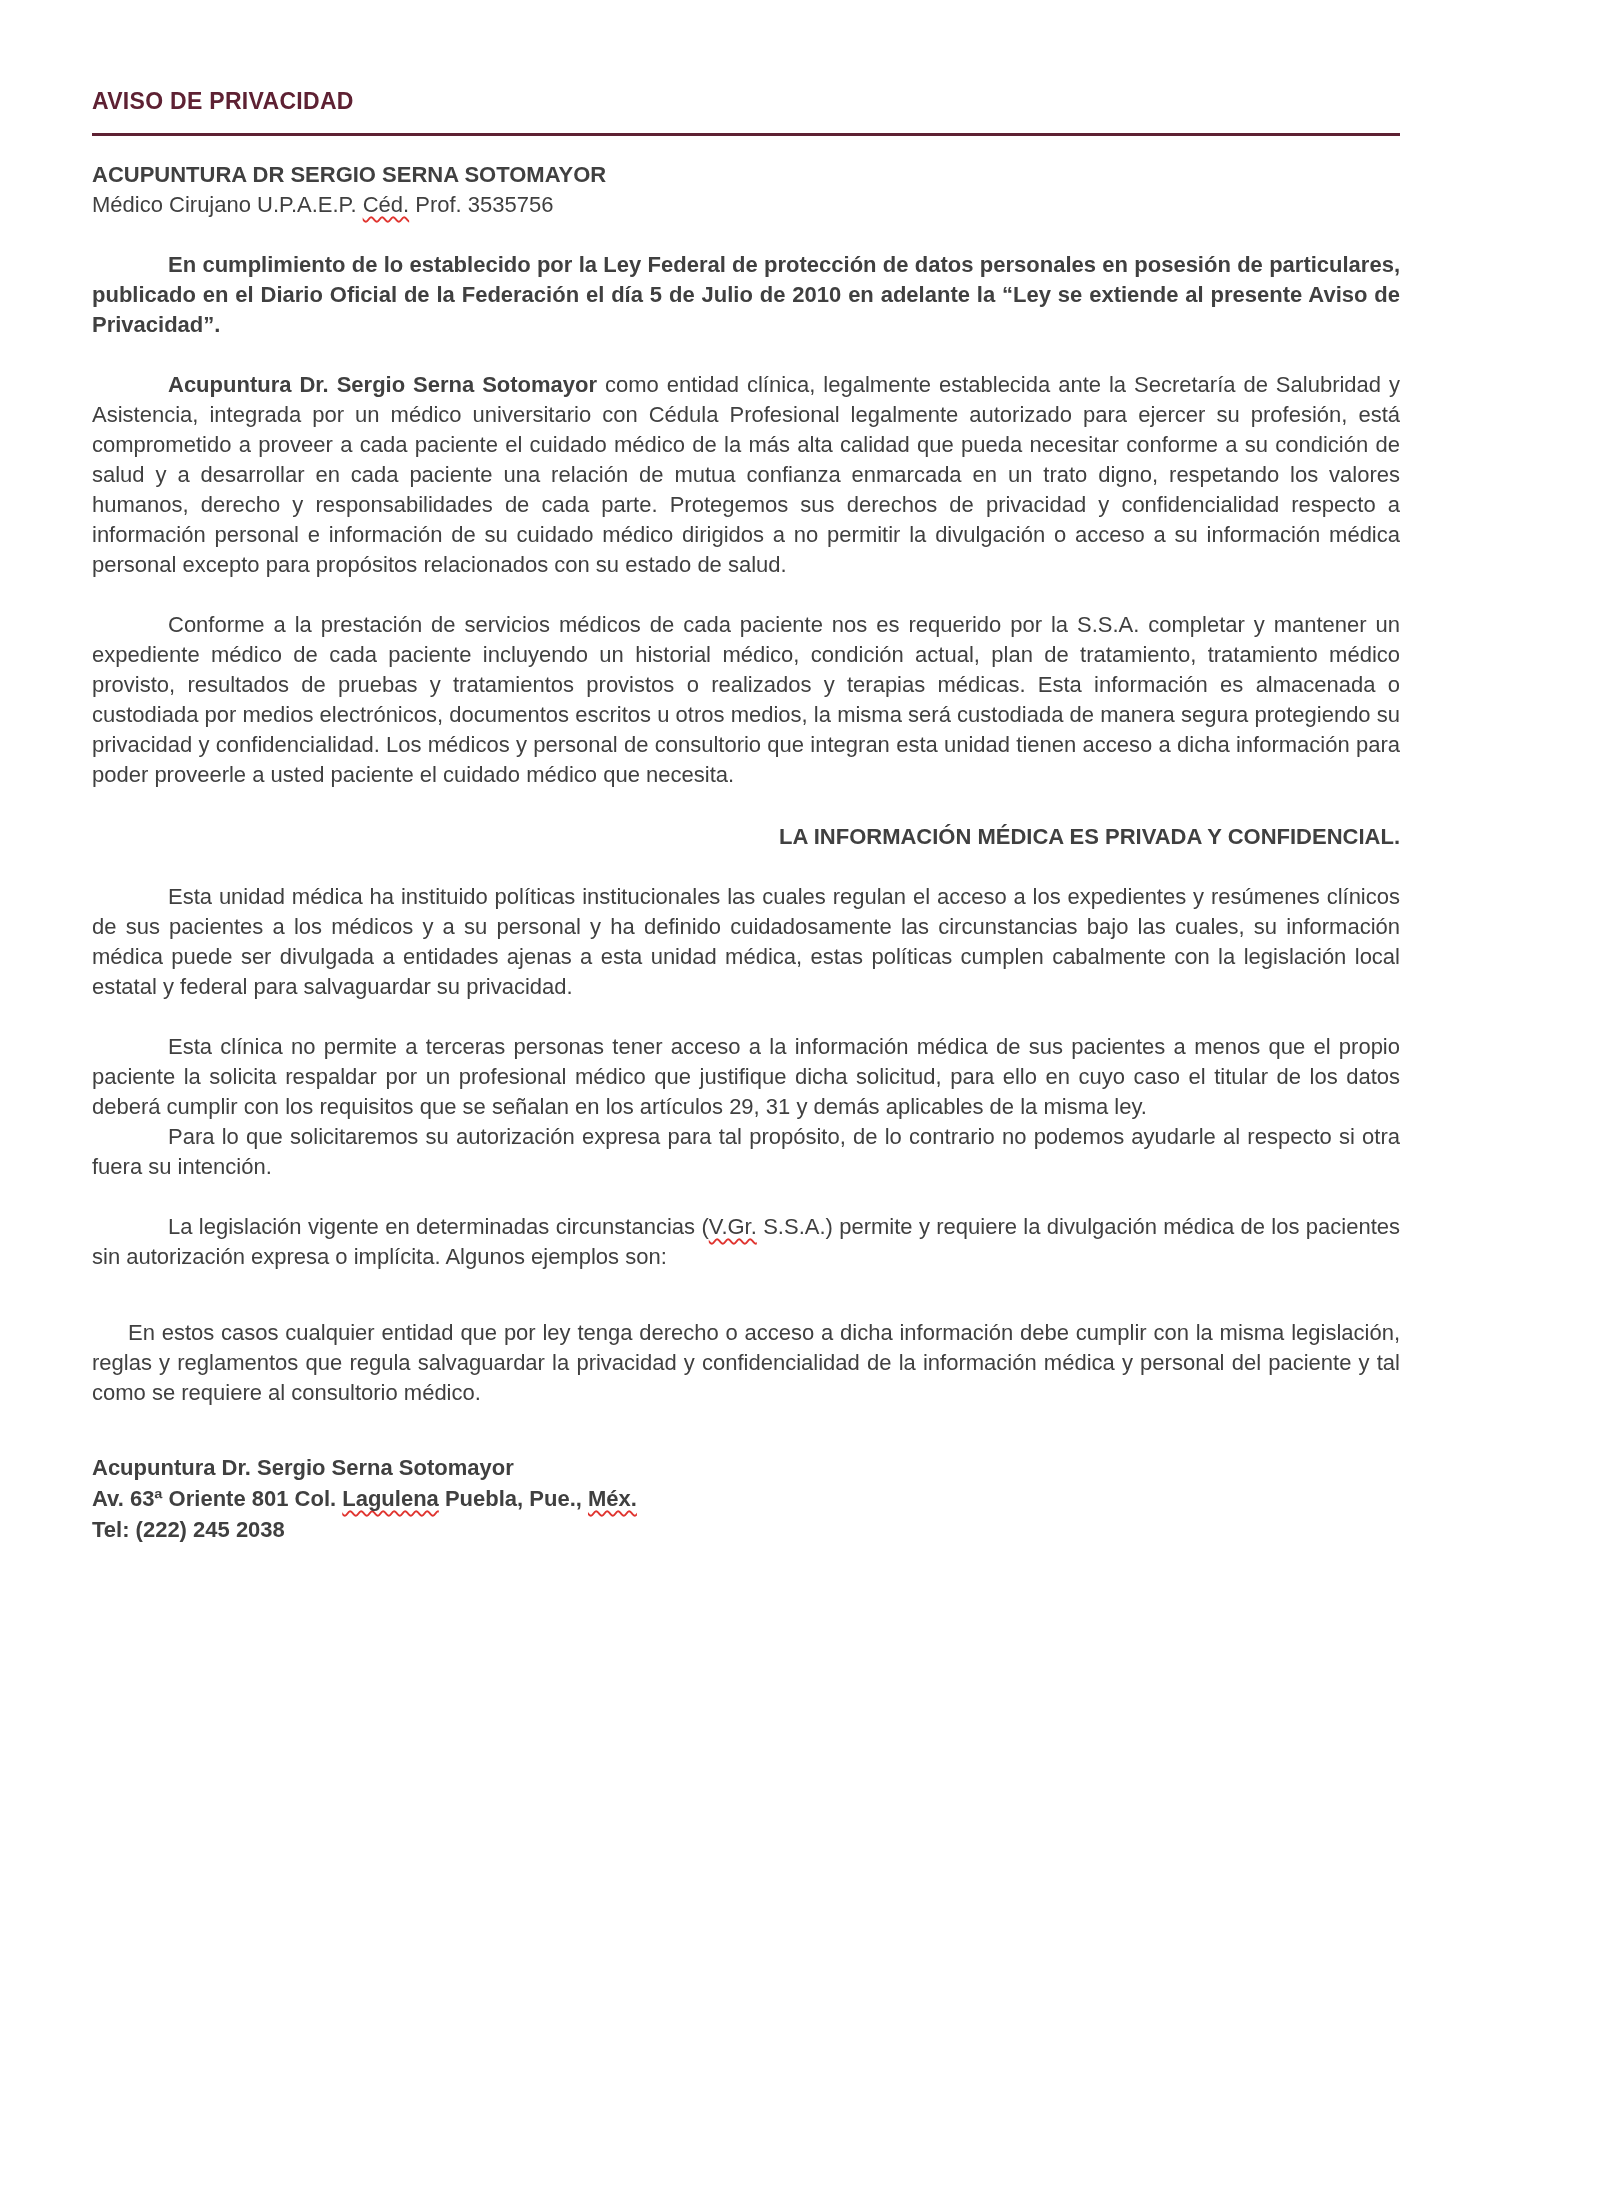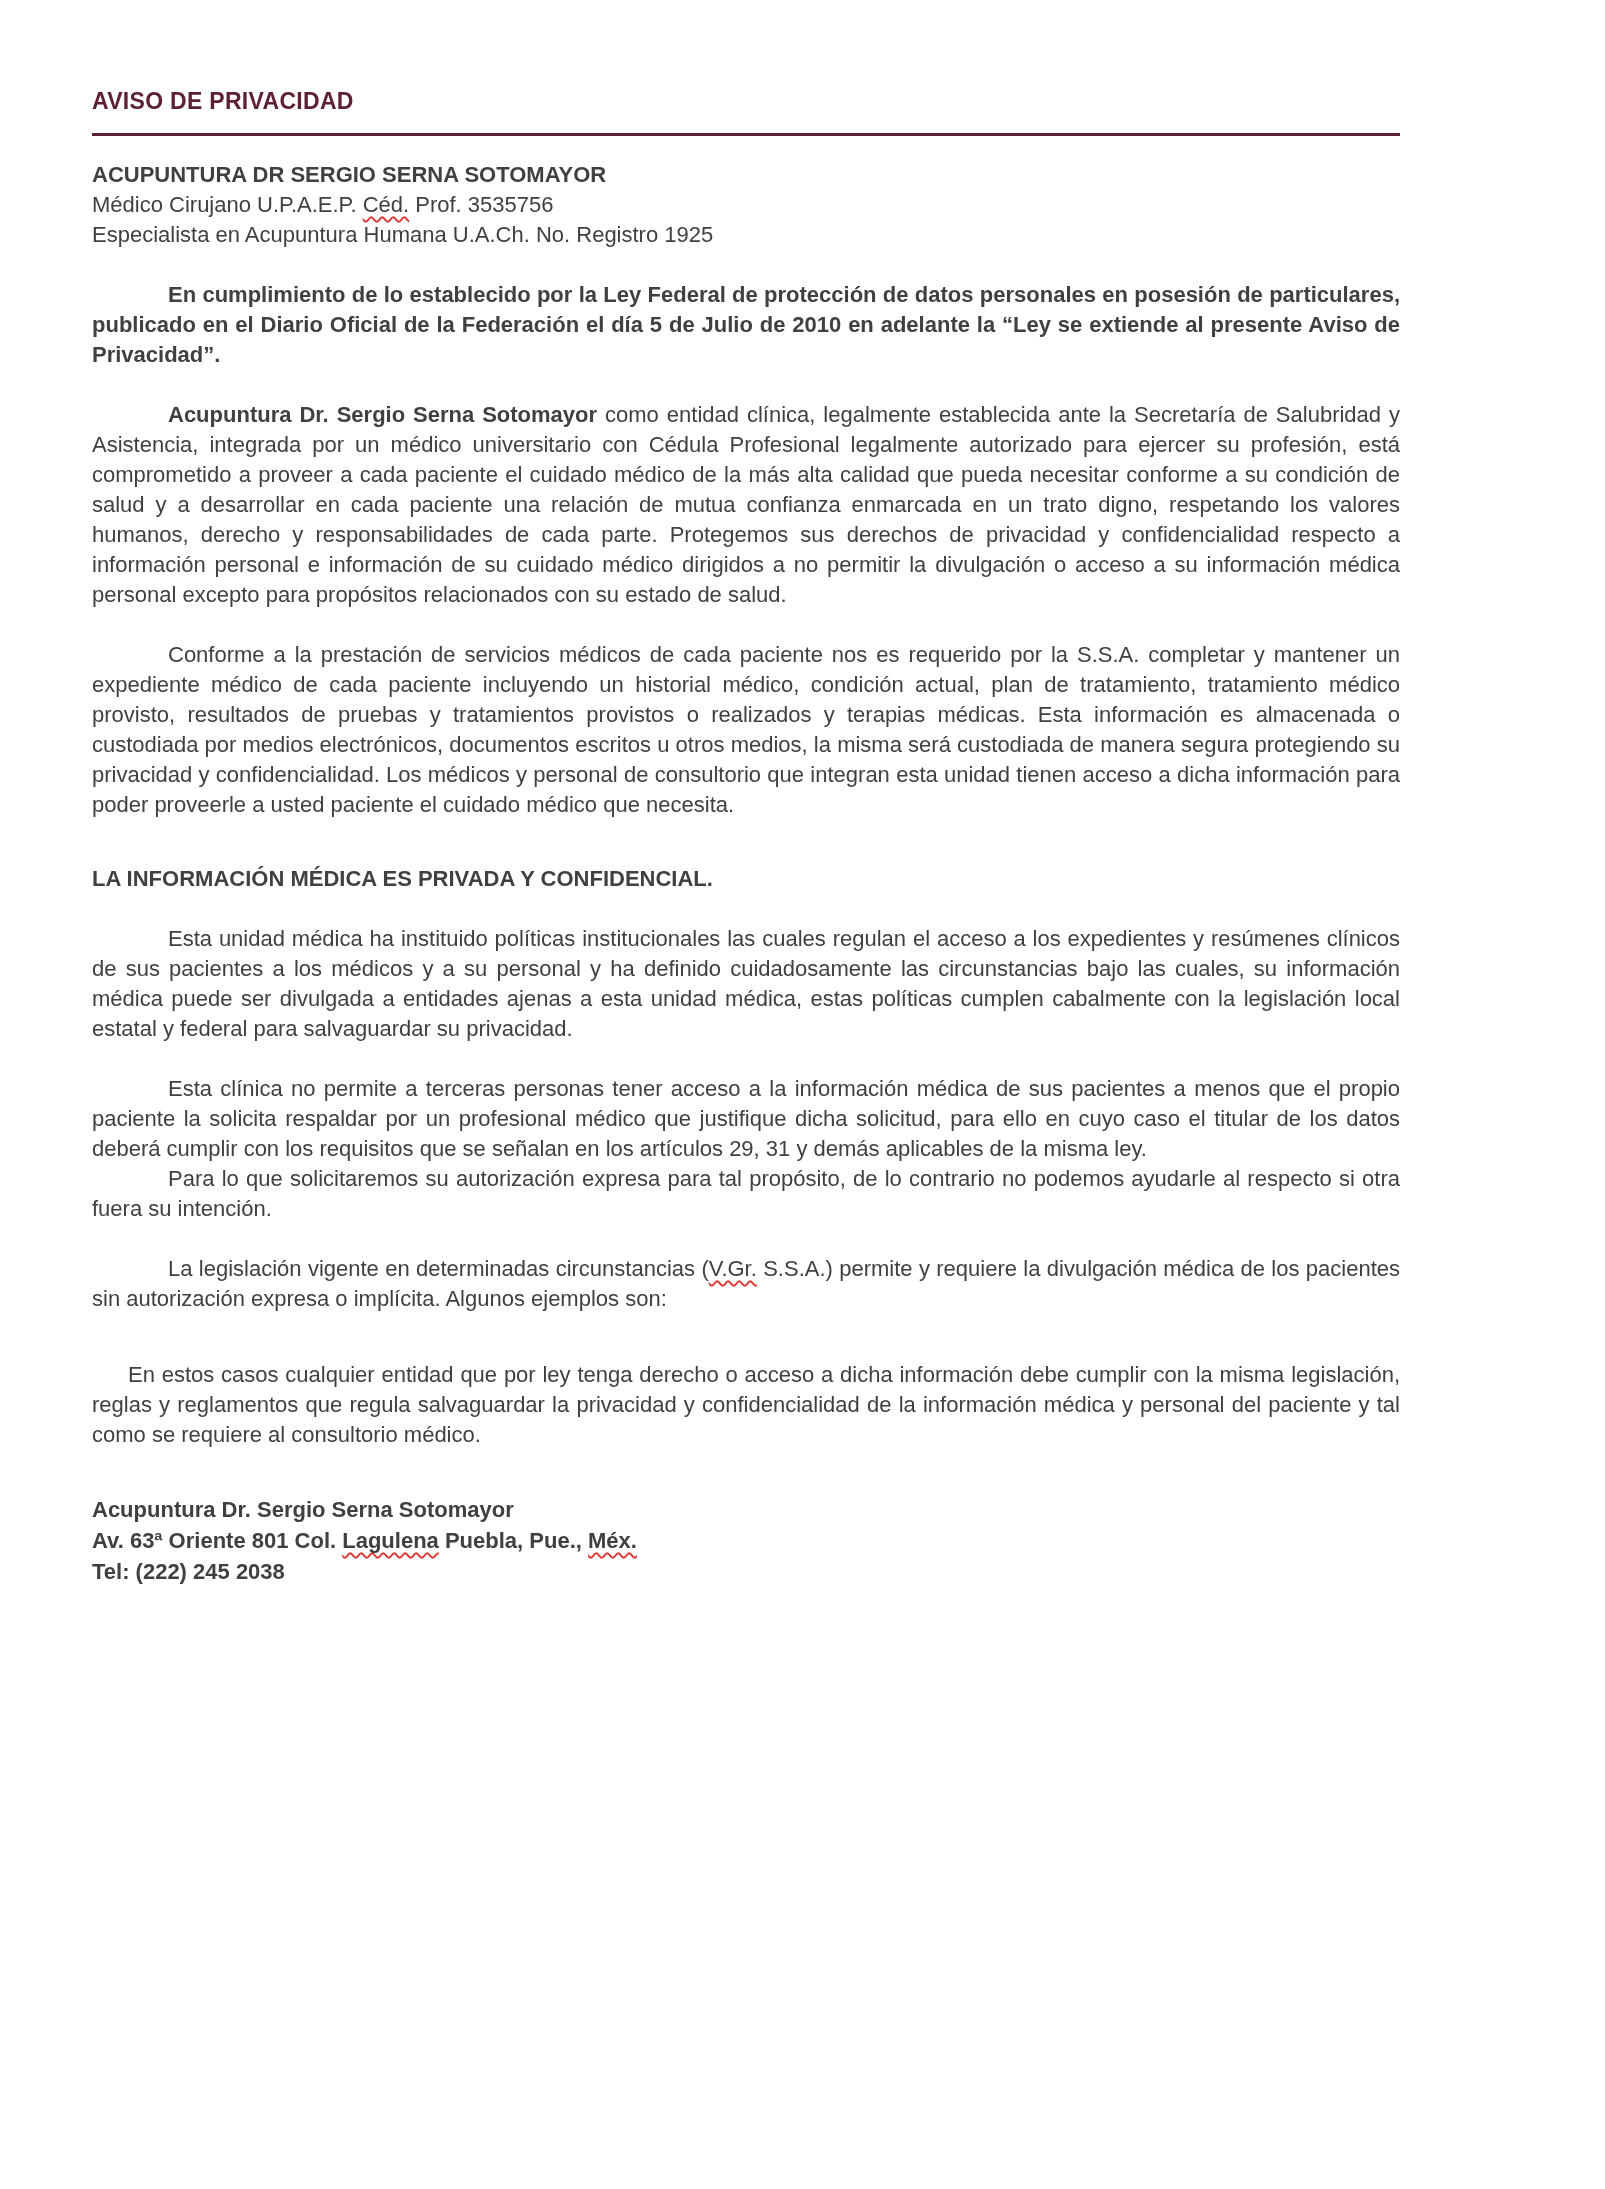--- a/index.html
+++ b/index.html
@@ -33,22 +33,22 @@
   }
   .header-block{margin-top:24px;}
   .header-name{font-weight:700;}
   p{margin:0;text-align:justify;}
   .para{text-indent:76px;margin-top:30px;}
   .para-follow{text-indent:76px;margin-top:0;}
   .bold{font-weight:700;}
   .p-law{font-weight:700;}
   .section-heading{
     font-weight:700;
-    margin-top:44px;
-    text-align:left;
+    margin-top:32px;
+    text-align:right;
     text-indent:0;
   }
   ul.examples{
     list-style:none;
     margin:44px 0 0 0;
     padding:0;
   }
   ul.examples li{
     position:relative;
     padding-left:76px;
@@ -77,21 +77,20 @@
 <body>
 
 <div class="page">
 
   <h1 class="doc-title">AVISO DE PRIVACIDAD</h1>
   <hr class="title-rule">
 
   <div class="header-block">
     <div class="header-name">ACUPUNTURA DR SERGIO SERNA SOTOMAYOR</div>
     <div><span>Médico Cirujano U.P.A.E.P. </span><span class="wavy">Céd.</span><span> Prof. 3535756</span></div>
-    <div>Especialista en Acupuntura Humana U.A.Ch. No. Registro 1925</div>
   </div>
 
   <p class="para p-law">En cumplimiento de lo establecido por la Ley Federal de protección de datos personales en posesión de particulares, publicado en el Diario Oficial de la Federación el día 5 de Julio de 2010 en adelante la “Ley se extiende al presente Aviso de Privacidad”.</p>
 
   <p class="para"><span class="bold">Acupuntura Dr. Sergio Serna Sotomayor</span><span> como entidad clínica, legalmente establecida ante la Secretaría de Salubridad y Asistencia, integrada por un médico universitario con Cédula Profesional legalmente autorizado para ejercer su profesión, está comprometido a proveer a cada paciente el cuidado médico de la más alta calidad que pueda necesitar conforme a su condición de salud y a desarrollar  en cada paciente  una relación de mutua confianza enmarcada en un trato digno, respetando los valores humanos, derecho y responsabilidades de cada parte. Protegemos sus derechos de privacidad y confidencialidad respecto a información personal e información de su cuidado médico dirigidos a no permitir la divulgación o acceso a su información médica personal excepto para propósitos relacionados con su estado de salud.</span></p>
 
   <p class="para">Conforme a la prestación de servicios médicos de cada paciente nos es requerido por la S.S.A. completar y mantener un expediente médico de cada paciente incluyendo un historial médico, condición actual, plan de tratamiento, tratamiento médico provisto, resultados de pruebas y tratamientos provistos o realizados y terapias médicas. Esta información es almacenada o custodiada por medios electrónicos, documentos escritos u otros medios, la misma será custodiada de manera segura protegiendo su privacidad y confidencialidad. Los médicos y personal de consultorio que integran esta unidad tienen acceso a dicha información para poder proveerle a usted paciente el cuidado médico que necesita.</p>
 
   <p class="section-heading">LA INFORMACIÓN MÉDICA ES PRIVADA Y CONFIDENCIAL.</p>
 

